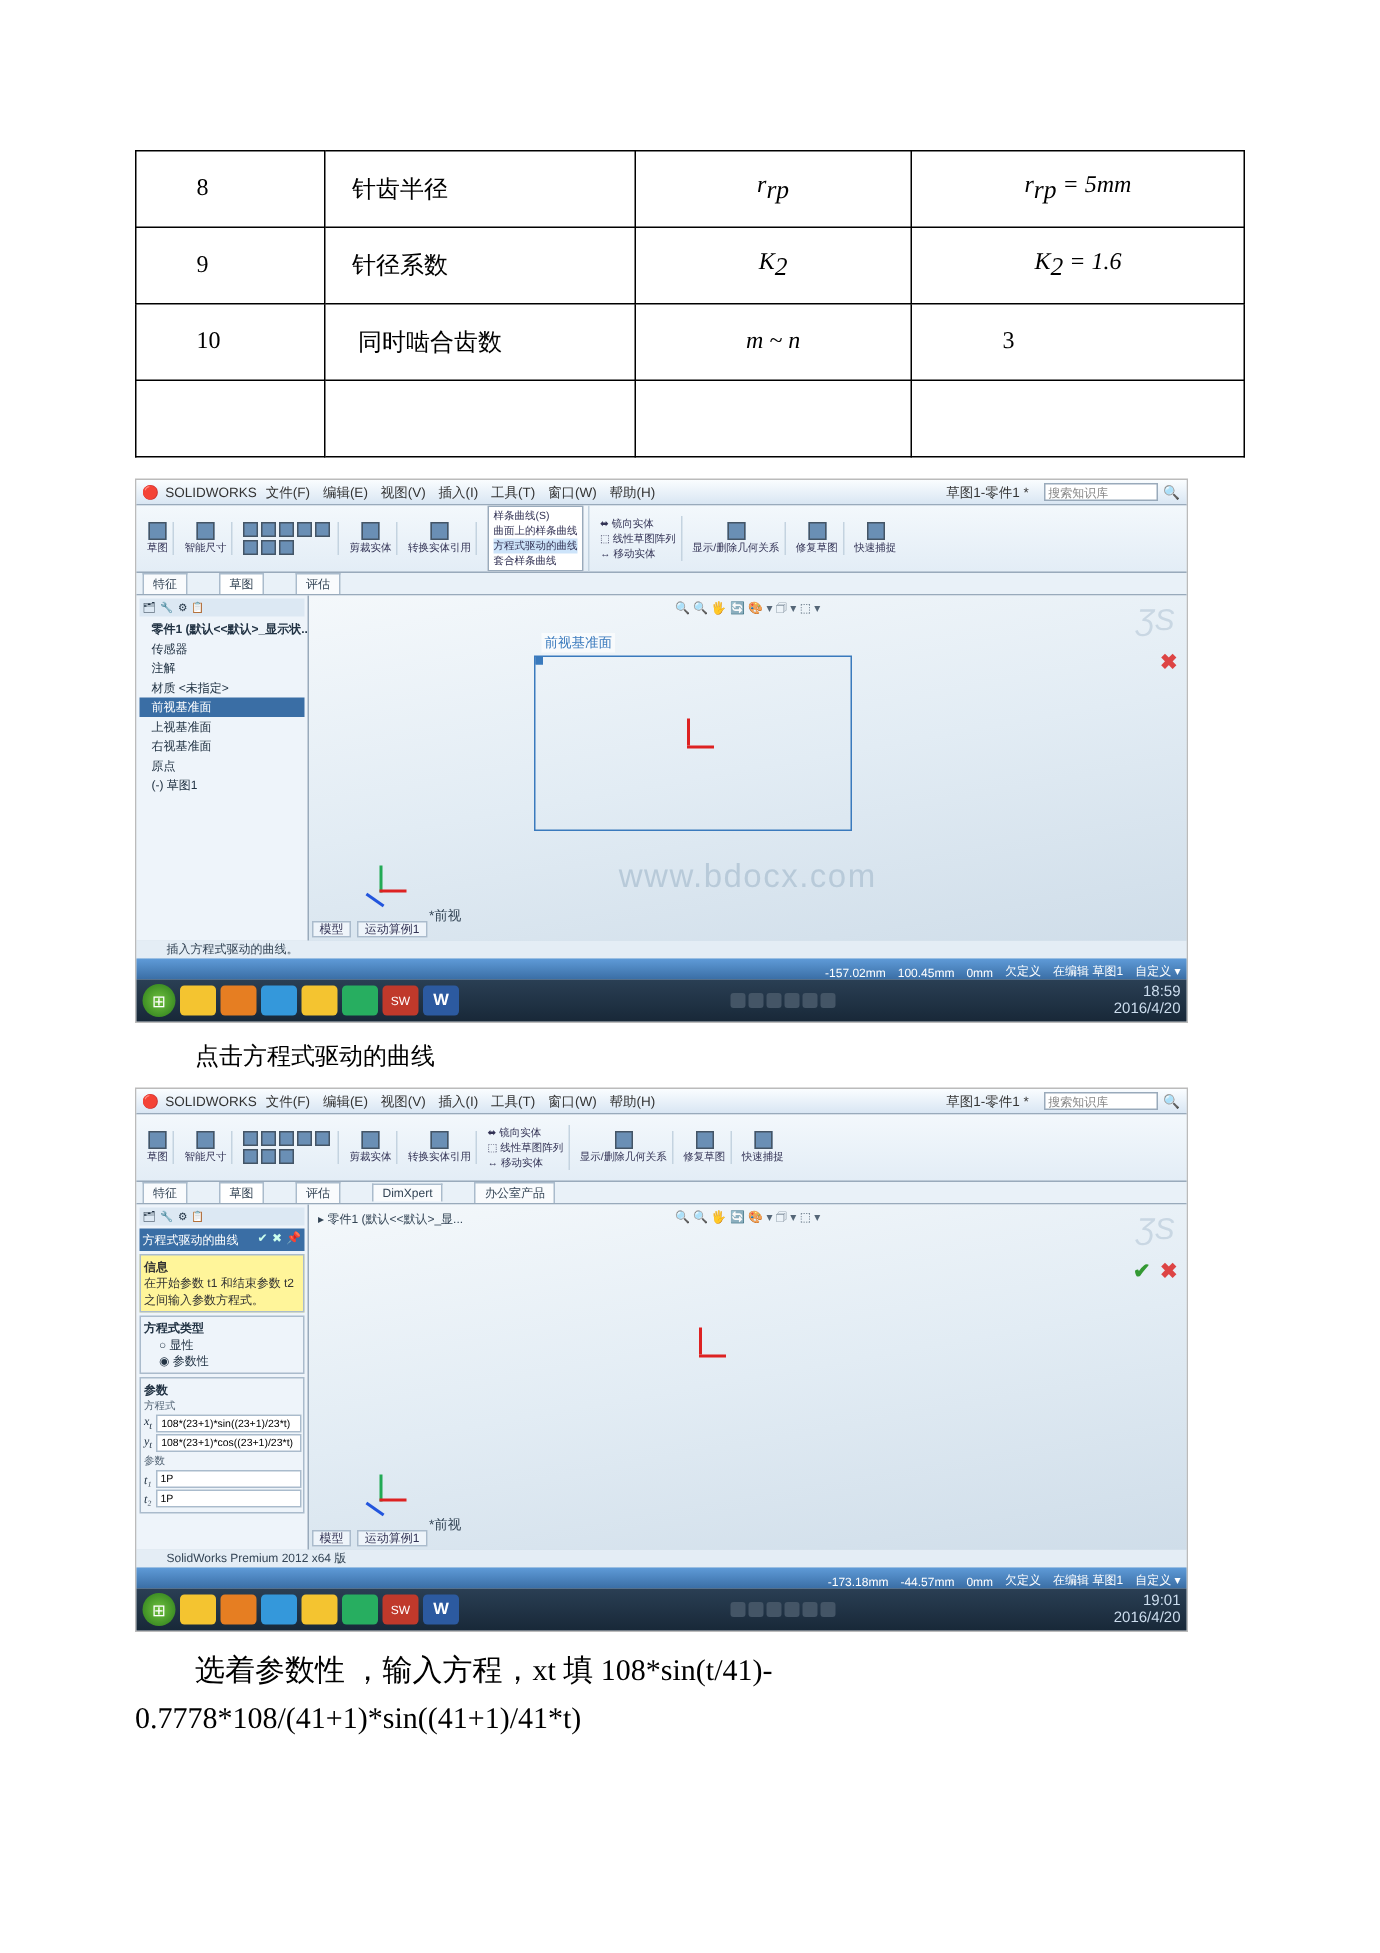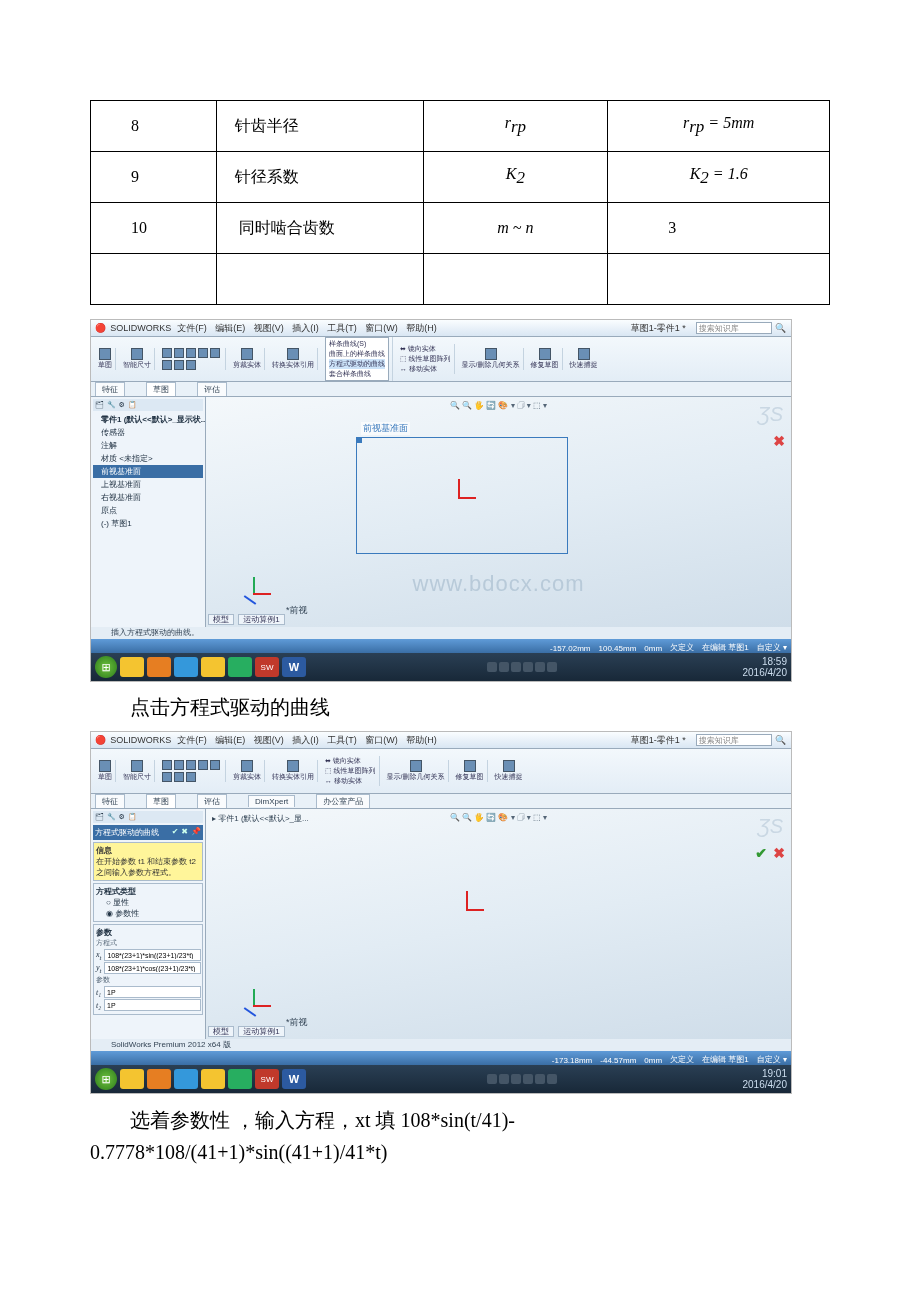--- a/index.html
+++ b/index.html
@@ -149,21 +149,21 @@
     gap:3px;
   }
   .tb-btn { width:24px; height:20px; border-radius:3px; display:flex; align-items:center; justify-content:center; font-size:11px;}
   .tb-start { background: radial-gradient(circle,#6fc13e,#2a7a1a); color:#fff; border-radius:50%; width:22px;height:22px;}
   .tb-y { background:#f4c430;} .tb-o { background:#e67e22;} .tb-b { background:#3498db;} .tb-g { background:#27ae60;}
   .tb-r { background:#c0392b;} .tb-w { background:#2c5aa0; color:#fff; font-weight:bold;}
   .tb-right { margin-left:auto; color:#cde; font-size:10px; text-align:right; line-height:1.1;}
   .tb-tray { display:flex; gap:2px; margin-right:4px;}
   .tb-tray .t { width:10px;height:10px; background:#456; border-radius:2px;}
   .bodytext {
-    font-size: 20px;
+    font-size: 16px;
     margin: 12px 0 10px 40px;
   }
   .bodytext2 {
     font-size: 20px;
     margin: 10px 0 0 40px;
     line-height: 1.6;
   }
   .bodytext2.cont { margin-left: 0; margin-top:0;}
 
   

